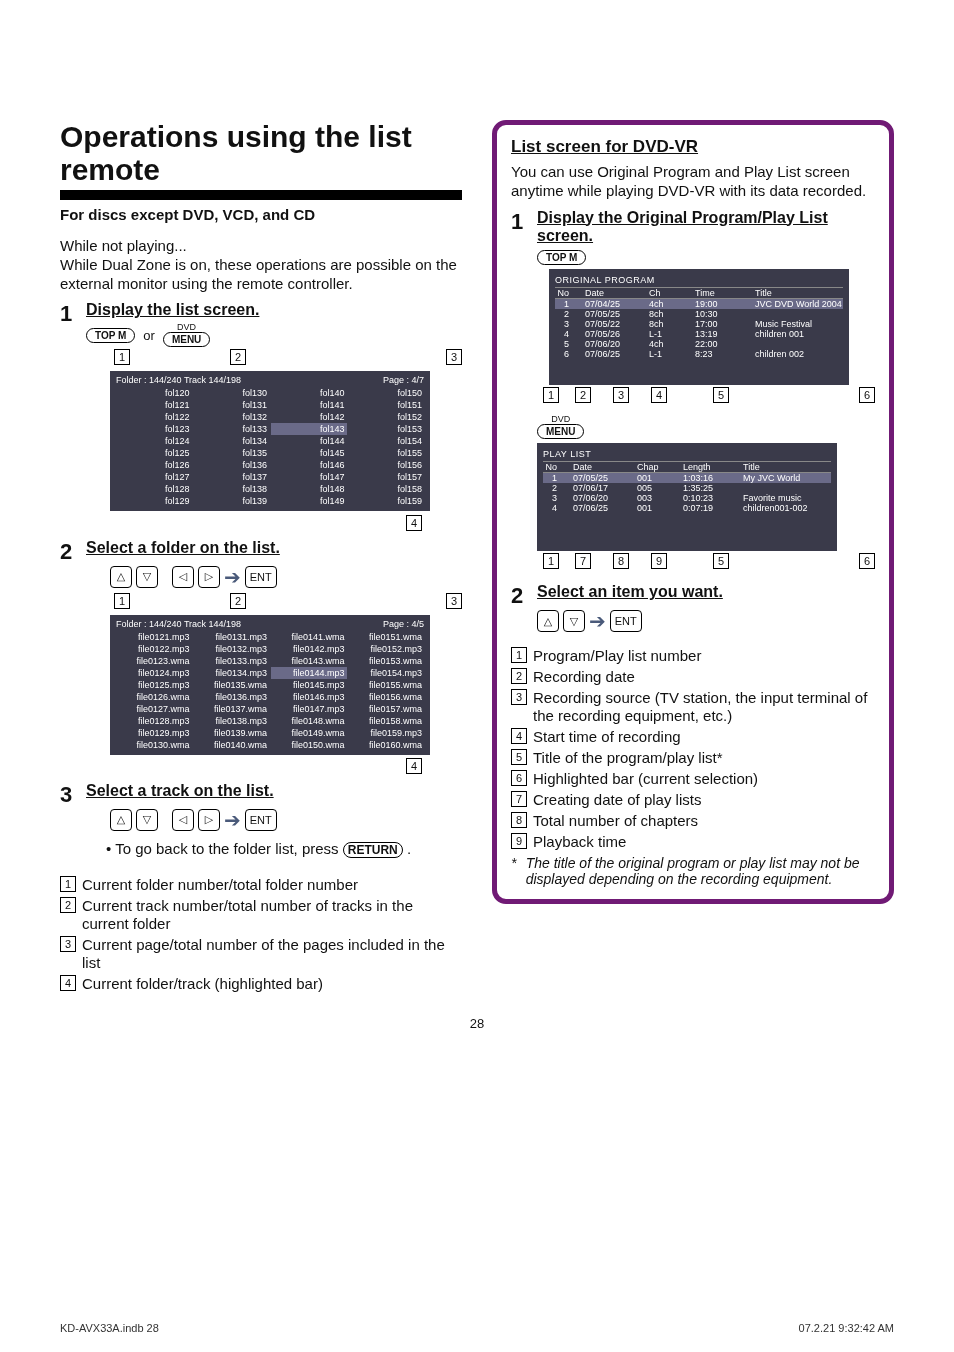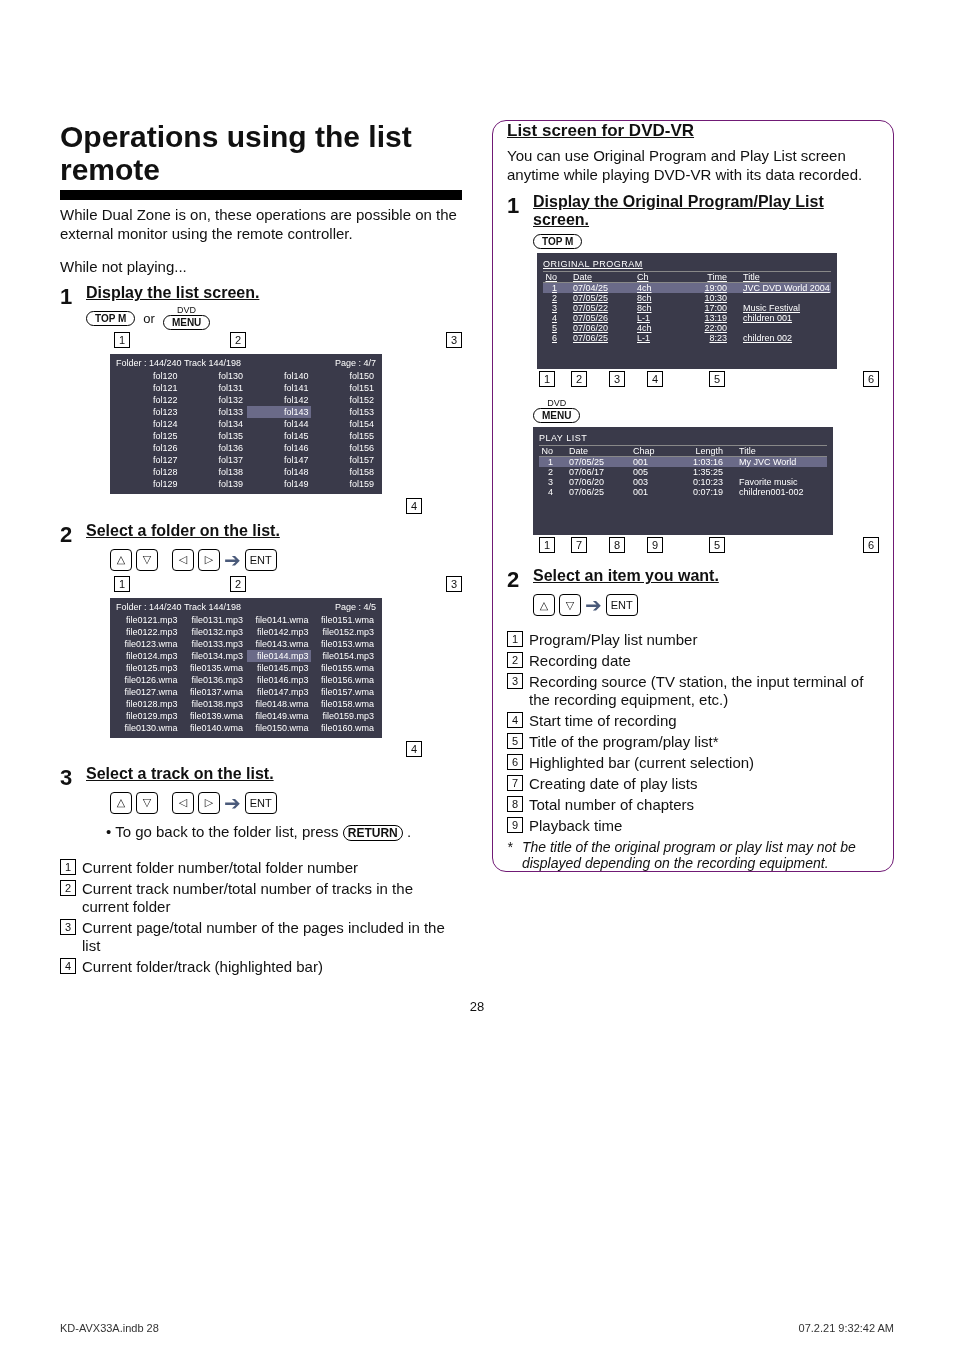--- a/index.html
+++ b/index.html
@@ -38,73 +38,74 @@
     padding:1px 8px; font-size:10px; font-weight:bold; vertical-align:middle;
     background:#fff;
   }
   .numbox {
     display:inline-block; border:1px solid #000; width:16px; height:16px;
     font-size:11px; text-align:center; line-height:14px; vertical-align:middle;
     background:#fff;
   }
   .screen {
     background:#3a3a4a; color:#fff; font-size:9px;
-    padding:4px 6px; margin:4px 0 2px 24px; width: 272px;
+    padding:4px 6px; margin:4px 0 2px 24px; width: 320px;
   }
   .screen-title { font-size:9px; letter-spacing:0.5px; padding:2px 0; }
   .screen-row { display:flex; gap:2px;text-align:right; }
   .screen-cell { flex:1; padding:1px 2px; white-space:nowrap; overflow:hidden; }
   .screen-hl { background:#6a6a88; }
   .screen-hdr { display:flex; justify-content:space-between; padding-bottom:2px; }
   .controls { display:flex; align-items:center; gap:4px; margin:8px 0 4px 24px; }
   .sqbtn {
     border:1px solid #000; border-radius:4px; width:22px; height:22px;
     display:inline-flex; align-items:center; justify-content:center; font-size:11px;
   }
   .arrow-big { font-size:20px; color:#4a5a7a; }
   ol.leglist { list-style:none; margin-top:10px; }
   ol.leglist li { display:flex; gap:6px; margin:3px 0; font-size:15px; line-height:1.2; }
   ol.leglist .numbox { flex:0 0 auto; }
   .panel {
-    border:1px solid #701a75; border-radius:14px; padding:0 14px;
+    border:5px solid #701a75; border-radius:14px; padding:12px 14px;
   }
   .underline { text-decoration: underline; font-weight:bold; font-size:17px; }
   .footer { position:absolute; bottom:18px; left:60px; right:60px;
     display:flex; justify-content:space-between; font-size:11px; color:#333; }
   .pagenum { text-align:center; font-size:13px; margin-top:20px; }
   .smallscreen { width: 300px; }
   .prog-table-row { display:flex; gap:16px; }
   .prog-table-row span { white-space:nowrap; }
   .prog-col-no  { width:14px; text-align:right;}
   .prog-col-date{ width:48px;}
   .prog-col-ch  { width:30px;}
-  .prog-col-time{ width:44px;text-align:right;}
+  .prog-col-time{ width:44px;}
   .prog-col-title{flex:1;}
   .callouts { display:flex; gap:20px; margin:2px 0 6px 28px; }
   .small-or { font-size:13px; margin:0 4px; }
   .dvd-label { font-size:9px; text-align:center; line-height:1; }
   .bullet-row { margin:8px 0 8px 20px; font-size:15px; }
   .asterisk-row { display:flex; gap:6px; margin-top:4px; }
   .asterisk-row .ast { width:16px; }
 </style>
 </head>
 <body>
 
 <div class="columns">
 
   <div class="col">
 
     <h1 class="title">Operations using the list remote</h1>
     <div class="titlebar">
       <div class="rule"></div>
     </div>
 
+    <div class="subhead">For discs except DVD, VCD, and CD</div>
+    <div class="body" style="margin-top:14px;">While not playing...</div>
+
     <div class="body">While Dual Zone is on, these operations are possible on the external monitor using the remote controller.</div>
-
-    <div class="body" style="margin-top:14px;">While not playing...</div>
 
     <div class="steprow">
       <span class="stepnum">1</span>
       <div style="flex:1">
         <span class="steptitle">Display the list screen.</span>
         <div style="margin-top:4px; display:flex; align-items:center; gap:4px;">
           <span class="btn">TOP M</span>
           <span class="small-or">or</span>
           <span style="display:inline-flex; flex-direction:column; align-items:center;">
             <span class="dvd-label">DVD</span>
@@ -332,21 +333,21 @@
       <div class="body" style="margin-top:6px;">You can use Original Program and Play List screen anytime while playing DVD-VR with its data recorded.</div>
 
       <div class="steprow">
         <span class="stepnum">1</span>
         <div style="flex:1">
           <span class="steptitle">Display the Original Program/Play List screen.</span>
           <div style="margin-top:4px;">
             <span class="btn">TOP M</span>
           </div>
 
-          <div class="screen smallscreen" style="margin-left:4px;text-decoration:underline;">
+          <div class="screen smallscreen" style="margin-left:12px;">
             <div class="screen-title">ORIGINAL PROGRAM</div>
             <div class="prog-table-row" style="border-top:1px solid #888;border-bottom:1px solid #888;">
               <span class="prog-col-no">No</span>
               <span class="prog-col-date">Date</span>
               <span class="prog-col-ch">Ch</span>
               <span class="prog-col-time">Time</span>
               <span class="prog-col-title">Title</span>
             </div>
             <div id="oprows">
                 <div class="prog-table-row screen-hl">

